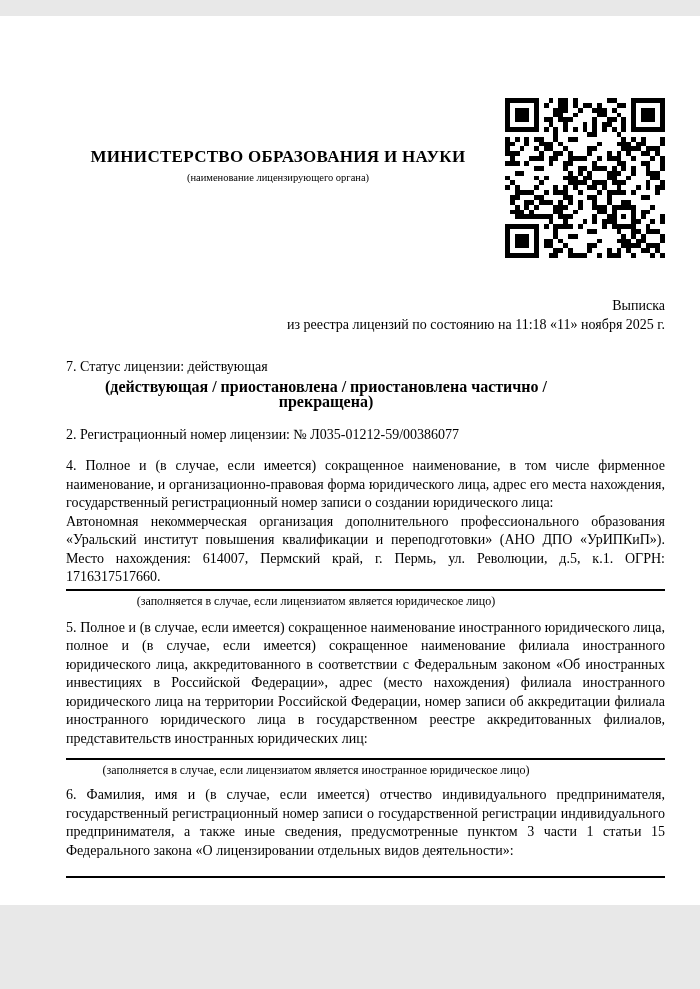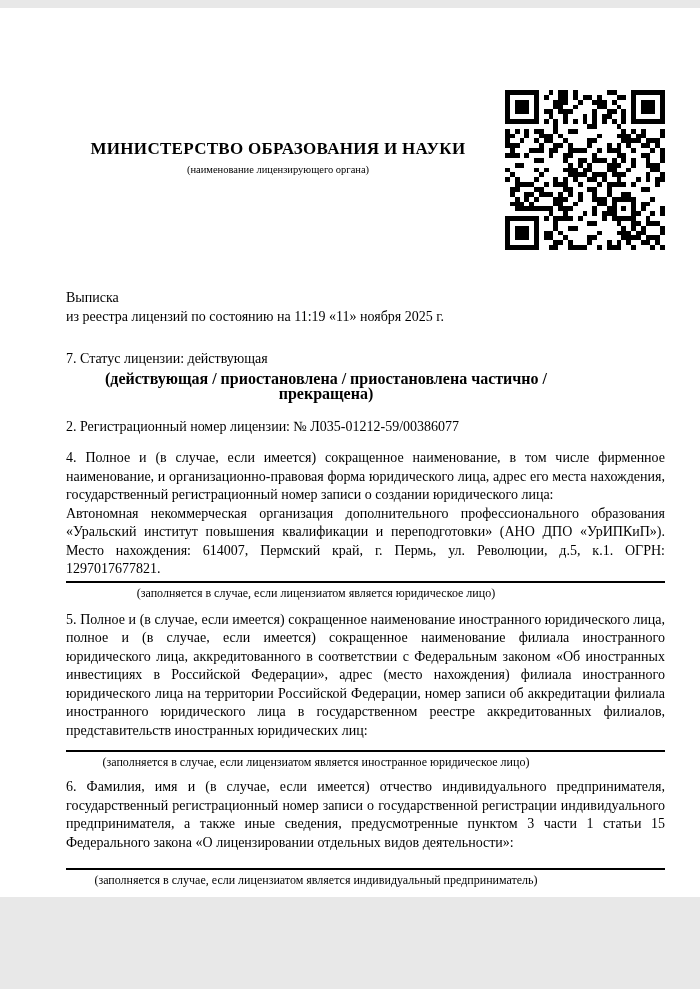--- a/index.html
+++ b/index.html
@@ -1,20 +1,20 @@
 <!DOCTYPE html>
 <html lang="ru"><head>
 <meta charset="utf-8">
 <style>
   * { margin:0; padding:0; box-sizing:border-box; }
   html,body { background:#e8e8e8; }
   .page {
     position:relative;
     width:700px; height:889px;
-    margin:8px auto;
+    margin:16px auto;
     background:#ffffff;
     color:#000000;
     font-family:"Liberation Serif", serif;
     font-size:14px;
     overflow:hidden;
   }
   .content { padding:0 35px 0 66px; }      
 
   .qr {
     position:absolute; left:505px; top:82px;
@@ -26,21 +26,21 @@
     margin-top:128px;
     width:424px;                            
     text-align:center;
   }
   .ministry {
     font-weight:bold; font-size:17px; line-height:26px;
     letter-spacing:.3px;
   }
   .small-note { font-size:10.5px; line-height:16px; }
 
-  .doc-title { margin-top:110px; text-align:left; line-height:19px; }
+  .doc-title { margin-top:110px; text-align:right; line-height:19px; }
 
   .item { line-height:18.5px; }
   .just { text-align:justify; }
   .i1 { margin-top:24px; }
   .i2 { margin-top:17px; }
   .i3 { margin-top:13px; }
   .i4 { margin-top:13px; }
   .i5 { margin-top:10px; }
   .i6 { margin-top:8px; }
   .i7 { margin-top:16px; }
@@ -555,38 +555,37 @@
   </div>
 
   <div class="content">
     <div class="header">
       <div class="ministry">МИНИСТЕРСТВО ОБРАЗОВАНИЯ И НАУКИ</div>
       <div class="small-note">(наименование лицензирующего органа)</div>
     </div>
 
     <div class="doc-title">
       <div>Выписка</div>
-      <div>из реестра лицензий по состоянию на 11:19 «11» ноября 2025 г.</div>
+      <div>из реестра лицензий по состоянию на 11:18 «11» ноября 2025 г.</div>
     </div>
 
     <div class="item i1">7. Статус лицензии: действующая</div>
     <div class="status-note">(действующая / приостановлена / приостановлена частично / прекращена)</div>
 
     <div class="item i2">2. Регистрационный номер лицензии: № Л035-01212-59/00386077</div>
 
 
     <div class="item i4 just">4. Полное и (в случае, если имеется) сокращенное наименование, в том числе фирменное наименование, и организационно-правовая форма юридического лица, адрес его места нахождения, государственный регистрационный номер записи о создании юридического лица:</div>
-    <div class="item just">Автономная некоммерческая организация дополнительного профессионального образования «Уральский институт повышения квалификации и переподготовки» (АНО ДПО «УрИПКиП»). Место нахождения: 614007, Пермский край, г. Пермь, ул. Революции, д.5, к.1. ОГРН: 1297017677821.</div>
+    <div class="item just">Автономная некоммерческая организация дополнительного профессионального образования «Уральский институт повышения квалификации и переподготовки» (АНО ДПО «УрИПКиП»). Место нахождения: 614007, Пермский край, г. Пермь, ул. Революции, д.5, к.1. ОГРН: 1716317517660.</div>
     <div class="rule rule-tight"></div>
     <div class="fill-note">(заполняется в случае, если лицензиатом является юридическое лицо)</div>
 
     <div class="item i5 just">5. Полное и (в случае, если имеется) сокращенное наименование иностранного юридического лица, полное и (в случае, если имеется) сокращенное наименование филиала иностранного юридического лица, аккредитованного в соответствии с Федеральным законом «Об иностранных инвестициях в Российской Федерации», адрес (место нахождения) филиала иностранного юридического лица на территории Российской Федерации, номер записи об аккредитации филиала иностранного юридического лица в государственном реестре аккредитованных филиалов, представительств иностранных юридических лиц:</div>
     <div class="rule rule-gap"></div>
     <div class="fill-note">(заполняется в случае, если лицензиатом является иностранное юридическое лицо)</div>
 
     <div class="item i6 just">6. Фамилия, имя и (в случае, если имеется) отчество индивидуального предпринимателя, государственный регистрационный номер записи о государственной регистрации индивидуального предпринимателя, а также иные сведения, предусмотренные пунктом 3 части 1 статьи 15 Федерального закона «О лицензировании отдельных видов деятельности»:</div>
     <div class="rule rule-gap-lg"></div>
-    <div class="fill-note">(заполняется в случае, если лицензиатом является индивидуальный предприниматель)</div>
 
   </div>
 
   <div class="footer">1</div>
 </div>
 
 </body></html>

